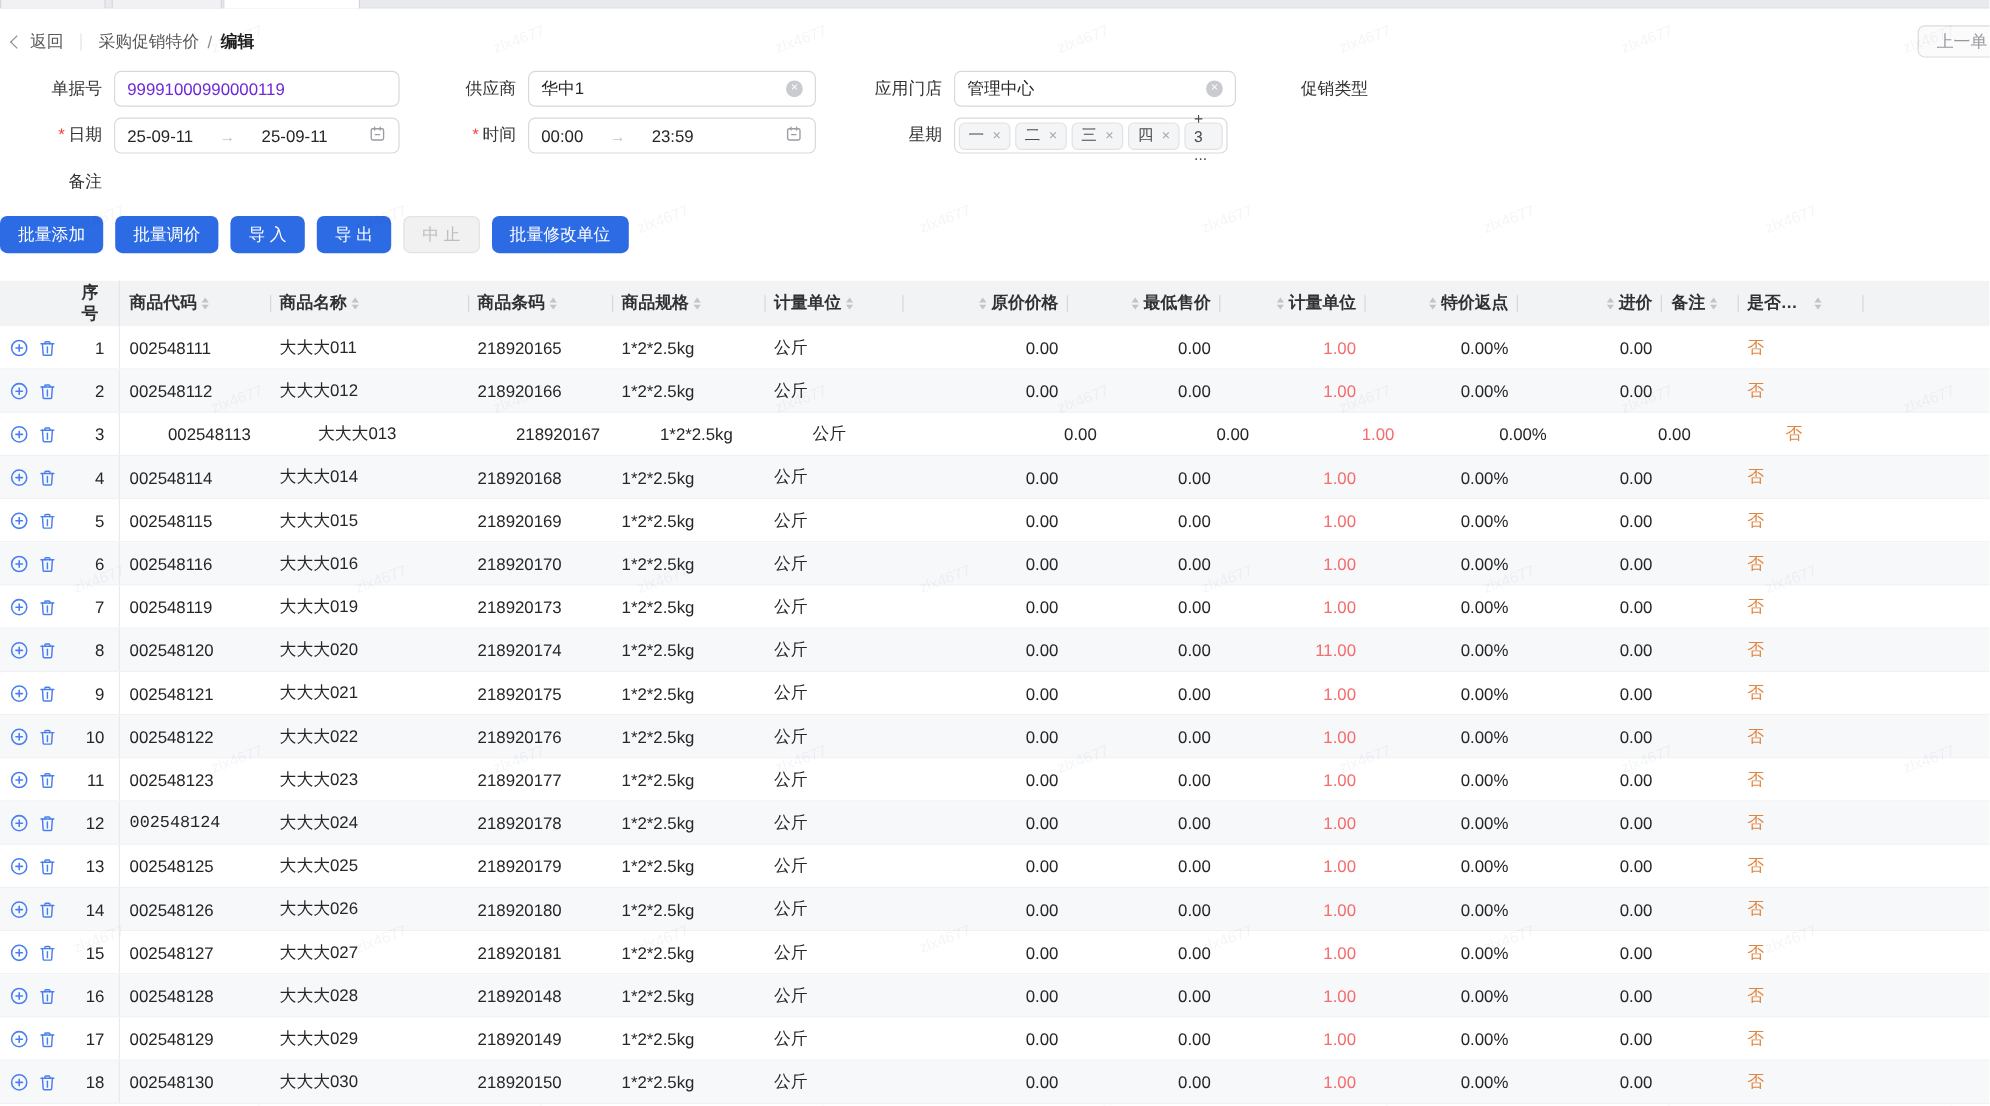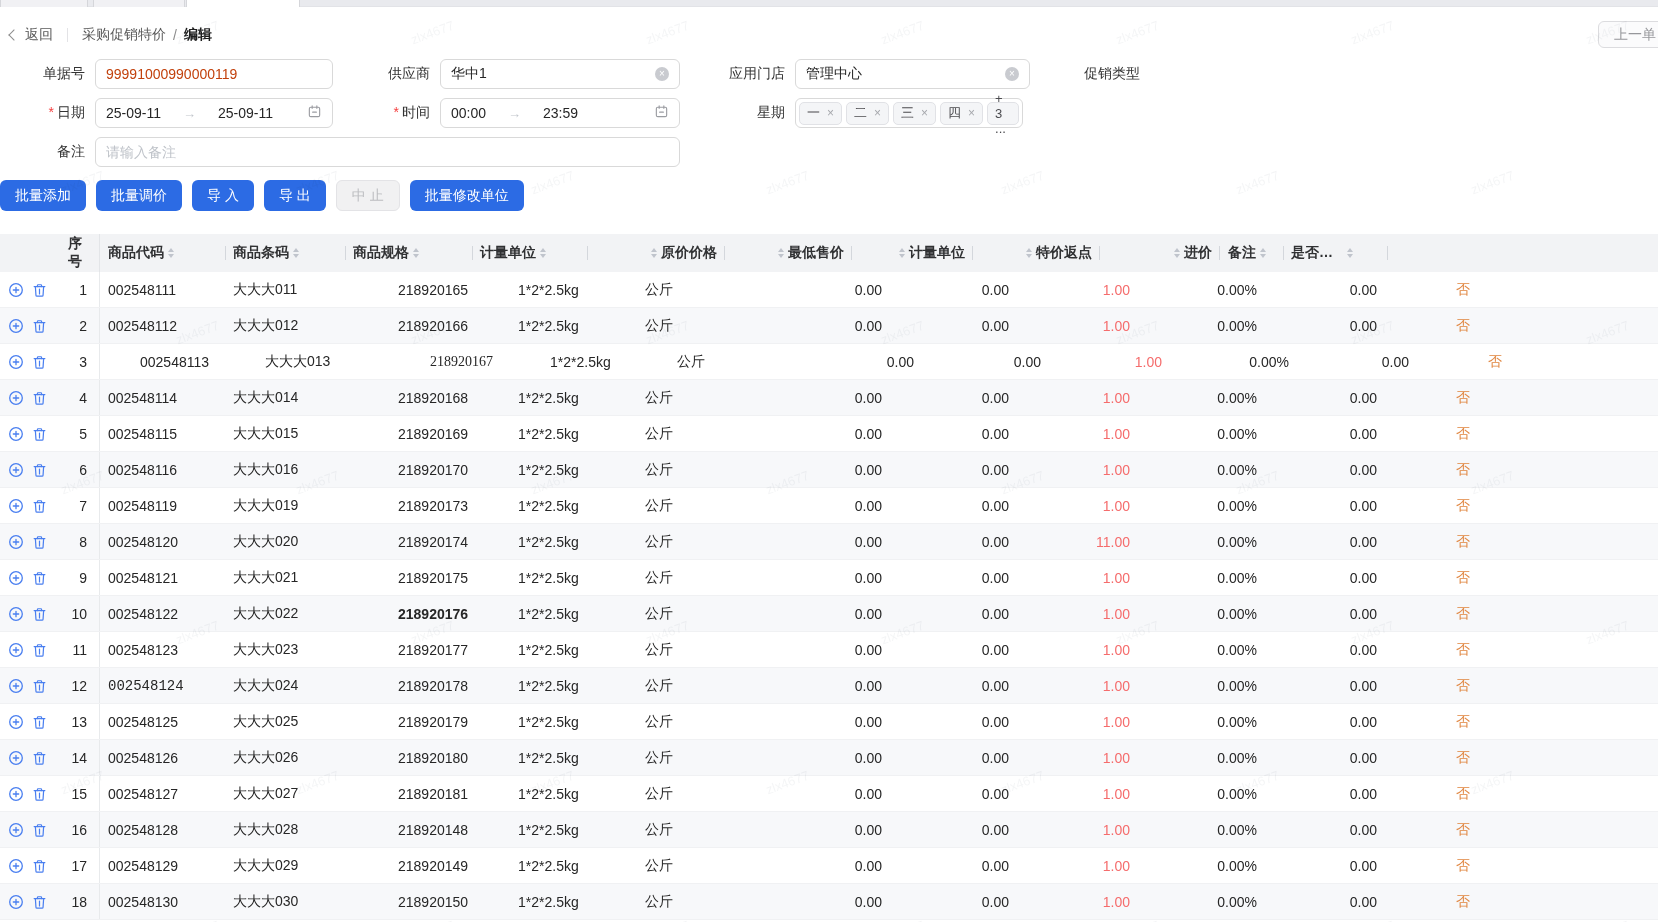--- a/index.html
+++ b/index.html
@@ -28,21 +28,21 @@
   .form { padding-top:12px; }
   .form-row { display:flex; align-items:center; margin-bottom:9px; height:30px; }
   .lbl { text-align:right; padding-right:10px; color:#333; flex:none; white-space:nowrap; }
   .lbl .star { color:#f53f3f; margin-right:3px; }
   .w1{width:95px} .w2{width:107px} .w3{width:115px} .w4{width:120px}
   .field { height:30px; border:1px solid #d9d9d9; border-radius:6px; background:#fff;
     display:flex; align-items:center; padding:0 10px; flex:none; position:relative; }
   .f1{width:238px} .f2{width:240px} .f3{width:235px} .f4{width:228px} .f-remark{width:585px}
   .field input { border:none; outline:none; width:100%; font:inherit; color:#262626; background:transparent; }
   .field input::placeholder { color:#bfc3c9; }
-  .field input.muted { color:#c2410c; }
+  .field input.muted { color:#6d28d9; }
   .rng { flex:1; display:flex; align-items:center; }
   .rng .t { color:#262626; }
   .rng .arrow { color:#c2c6cc; margin:0 22px; font-size:13px; }
   .suffix-gap { margin-left:auto; }
   .clear-icon { width:14px; height:14px; border-radius:50%; background:#c9cbd0; color:#fff;
     font-size:10px; line-height:14px; text-align:center; cursor:pointer; flex:none; }
   .chevron { width:8px; height:8px; border-right:1.6px solid #8e9096; border-bottom:1.6px solid #8e9096;
     transform:rotate(45deg); margin-top:-4px; flex:none; }
   .cal-icon { flex:none; }
   .ph { color:#bfc3c9; }
@@ -168,23 +168,20 @@
         <span class="tag">
           <span>四</span>
           <span class="x">×</span>
         </span>
         <span class="tag">+ 3 ...</span>
       </div>
   </div>
 
   <div class="form-row">
     <span class="lbl w1">备注</span>
-    <div class="field f-remark">
-      <input placeholder="请输入备注" style="">
-    </div>
   </div>
 </div>
 
 <div class="toolbar">
     <button class="btn">批量添加</button>
     <button class="btn">批量调价</button>
     <button class="btn">导 入</button>
     <button class="btn">导 出</button>
     <button class="btn disabled">中 止</button>
     <button class="btn">批量修改单位</button>
@@ -198,20 +195,27 @@
       <div class="th al-right c-index" style="width: 44px;">
         <span>序号</span>
       </div>
       <div class="th al-left" style="width: 125px;">
         <span>商品代码</span>
         <span class="sorter">
           <i class="up"></i>
           <i class="dn"></i>
         </span>
       </div>
+      <div class="th al-left div-l" style="width: 165px;">
+        <span>商品名称</span>
+        <span class="sorter">
+          <i class="up"></i>
+          <i class="dn"></i>
+        </span>
+      </div>
       <div class="th al-left div-l" style="width: 120px;">
         <span>商品条码</span>
         <span class="sorter">
           <i class="up"></i>
           <i class="dn"></i>
         </span>
       </div>
       <div class="th al-left div-l" style="width: 127px;">
         <span>商品规格</span>
         <span class="sorter">
@@ -357,21 +361,21 @@
               <path d="M2.3 4.3h11.4"></path>
               <path d="M5.8 4.3V3.1c0-.4.3-.7.7-.7h3c.4 0 .7.3.7.7v1.2"></path>
               <path d="M3.6 4.3l.6 9.2c0 .6.5 1 1.1 1h5.4c.6 0 1.1-.4 1.1-1l.6-9.2"></path>
               <path d="M8 7v5.2"></path>
             </svg>
           </span>
         </div>
         <div class="td al-right c-index" style="width: 44px;">3</div>
         <div class="td al-left" style="width: 125px; margin-left: 32px;">002548113</div>
         <div class="td al-left" style="width: 165px;">大大大013</div>
-        <div class="td al-left" style="width: 120px; font-family: Liberation Serif, serif;">218920167</div>
+        <div class="td al-left" style="width: 120px;">218920167</div>
         <div class="td al-left" style="width: 127px;">1*2*2.5kg</div>
         <div class="td al-left" style="width: 115px;">公斤</div>
         <div class="td al-left" style="width: 45px;"></div>
         <div class="td al-right" style="width: 93px;">0.00</div>
         <div class="td al-right" style="width: 127px;">0.00</div>
         <div class="td al-right red" style="width: 121px;">1.00</div>
         <div class="td al-right" style="width: 127px;">0.00%</div>
         <div class="td al-right" style="width: 120px;">0.00</div>
         <div class="td al-left" style="width: 63px;"></div>
         <div class="td al-left orange" style="width: 105px;">否</div>
@@ -581,21 +585,21 @@
               <path d="M2.3 4.3h11.4"></path>
               <path d="M5.8 4.3V3.1c0-.4.3-.7.7-.7h3c.4 0 .7.3.7.7v1.2"></path>
               <path d="M3.6 4.3l.6 9.2c0 .6.5 1 1.1 1h5.4c.6 0 1.1-.4 1.1-1l.6-9.2"></path>
               <path d="M8 7v5.2"></path>
             </svg>
           </span>
         </div>
         <div class="td al-right c-index" style="width: 44px;">10</div>
         <div class="td al-left" style="width: 125px;">002548122</div>
         <div class="td al-left" style="width: 165px;">大大大022</div>
-        <div class="td al-left" style="width: 120px; font-weight: bold;">218920176</div>
+        <div class="td al-left" style="width: 120px;">218920176</div>
         <div class="td al-left" style="width: 127px;">1*2*2.5kg</div>
         <div class="td al-left" style="width: 115px;">公斤</div>
         <div class="td al-left" style="width: 45px;"></div>
         <div class="td al-right" style="width: 93px;">0.00</div>
         <div class="td al-right" style="width: 127px;">0.00</div>
         <div class="td al-right red" style="width: 121px;">1.00</div>
         <div class="td al-right" style="width: 127px;">0.00%</div>
         <div class="td al-right" style="width: 120px;">0.00</div>
         <div class="td al-left" style="width: 63px;"></div>
         <div class="td al-left orange" style="width: 105px;">否</div>

